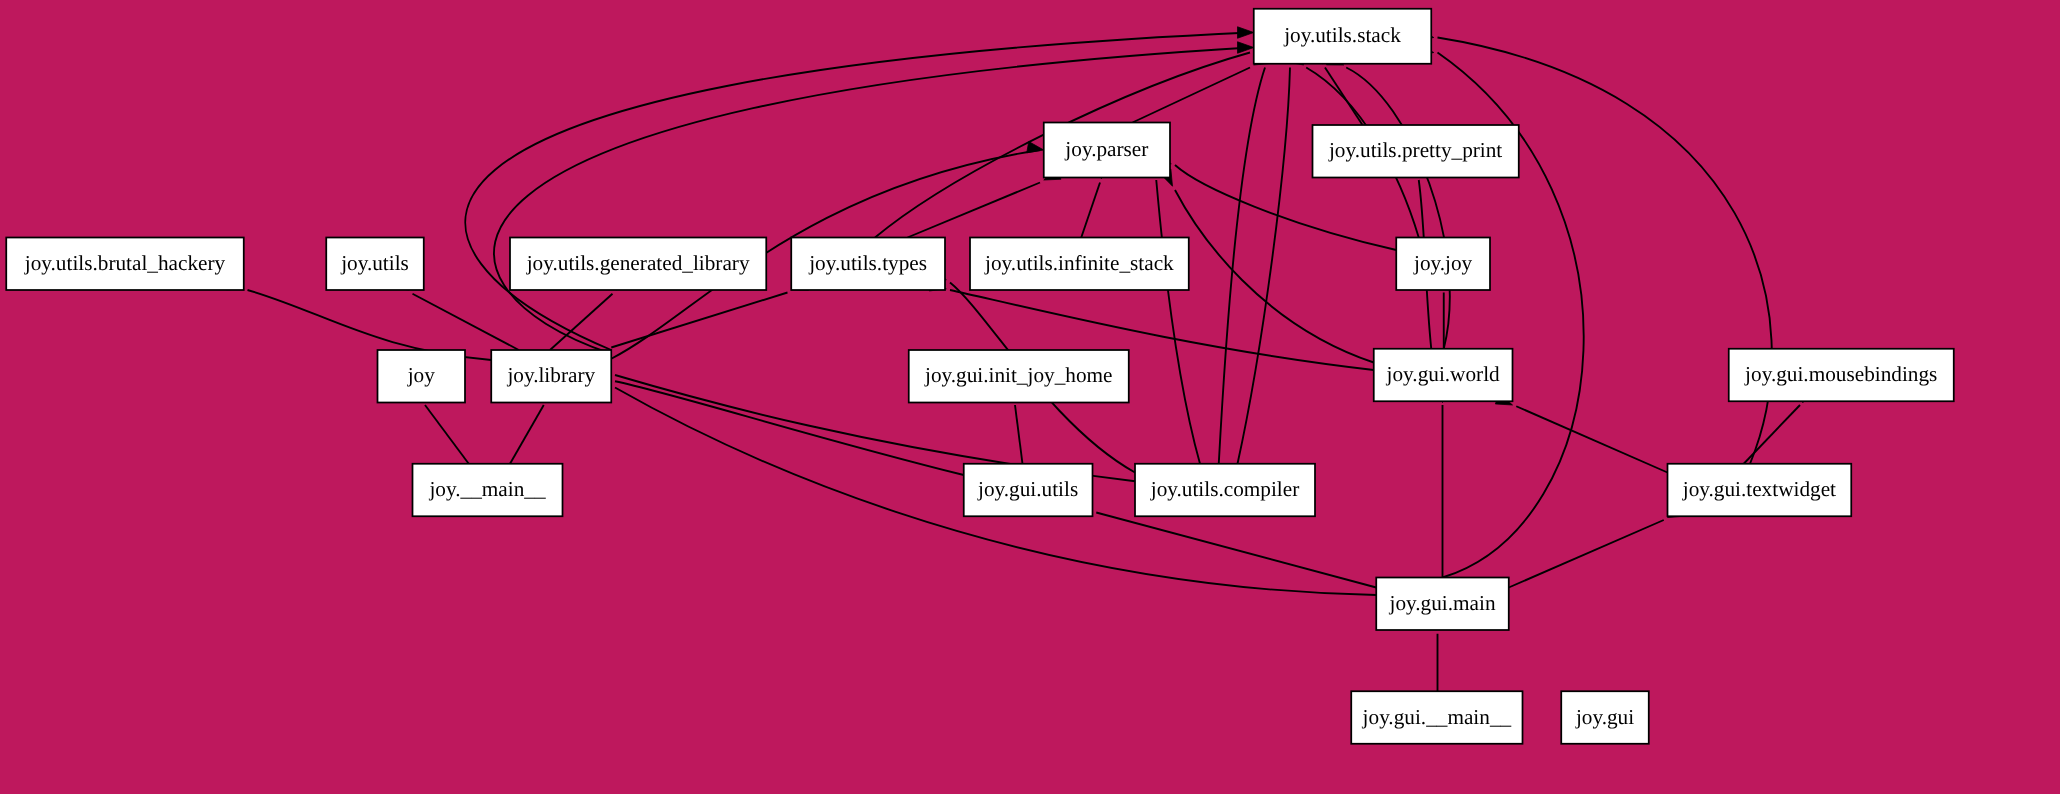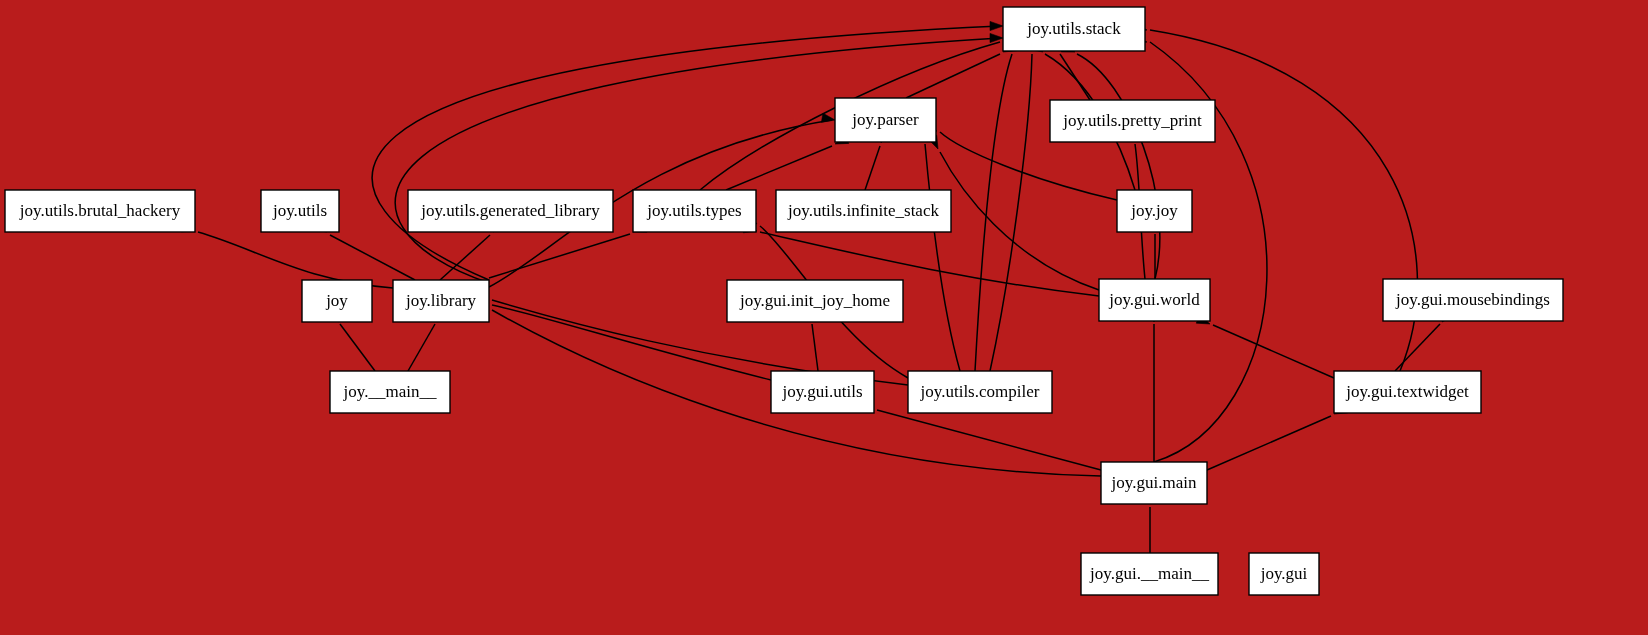--- a/index.html
+++ b/index.html
@@ -4,21 +4,21 @@
 <style>
   html, body {
     margin: 0;
     padding: 0;
     background: #ffffff;
   }
   #graph-root {
     position: relative;
     width: 1648px;
     height: 635px;
-    background: #b91c1c;
+    background: #be185d;
     font-family: "Liberation Serif", "DejaVu Serif", serif;
     overflow: hidden;
   }
   svg#graph-svg {
     position: absolute;
     left: 0;
     top: 0;
     width: 1648px;
     height: 635px;
     display: block;

